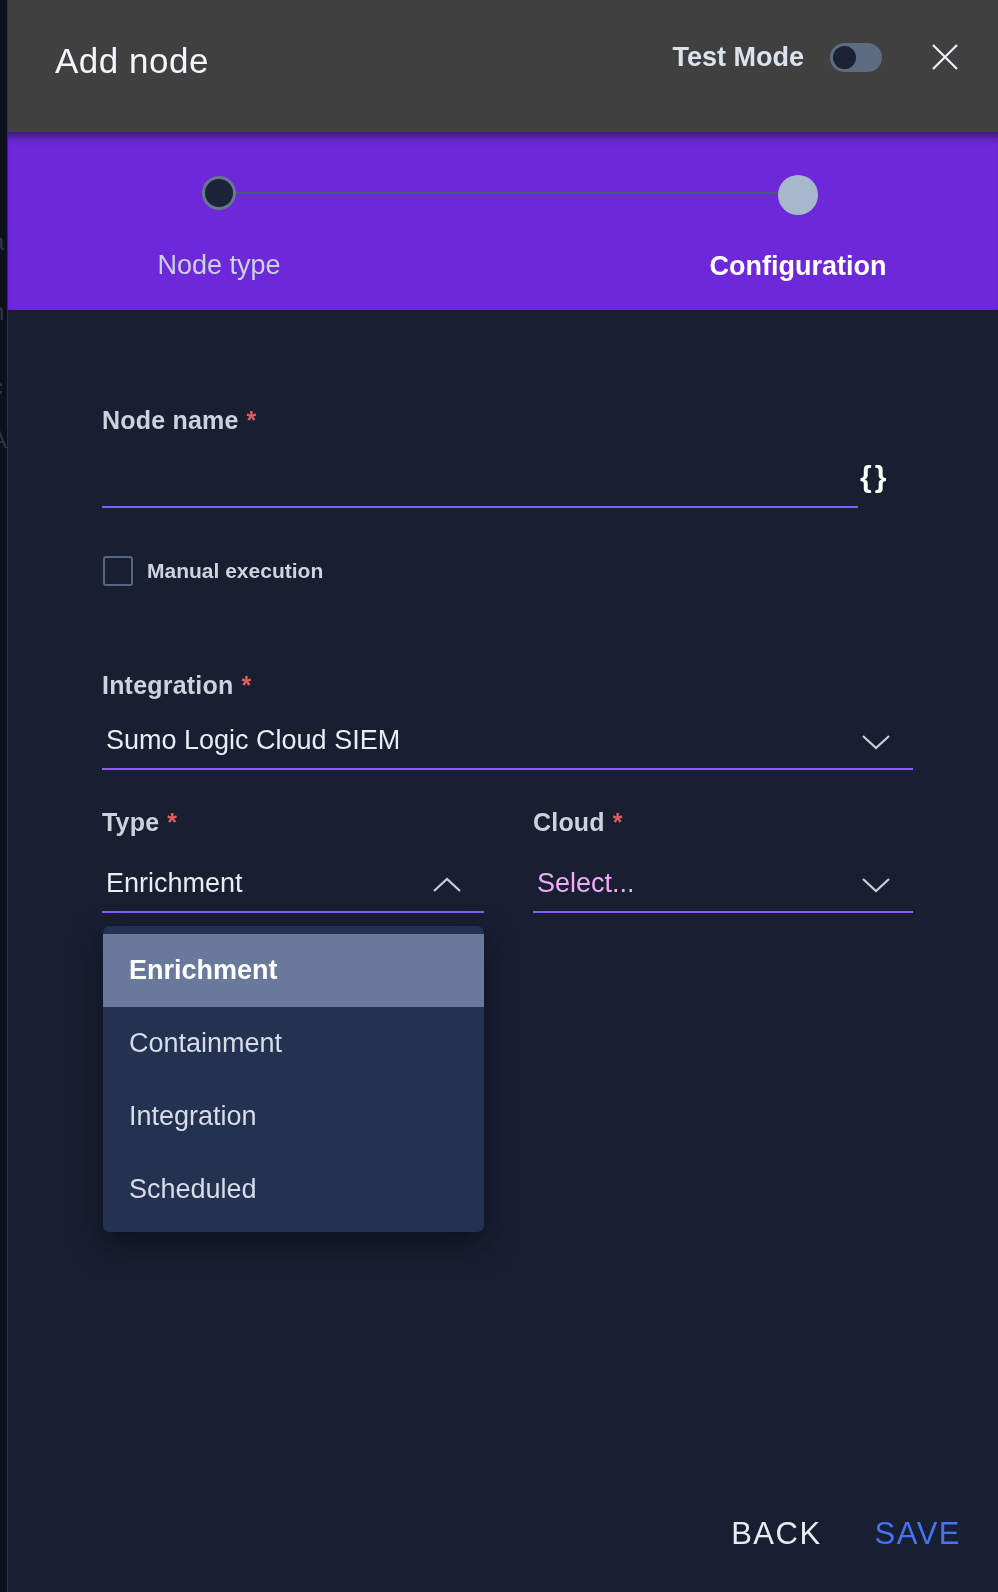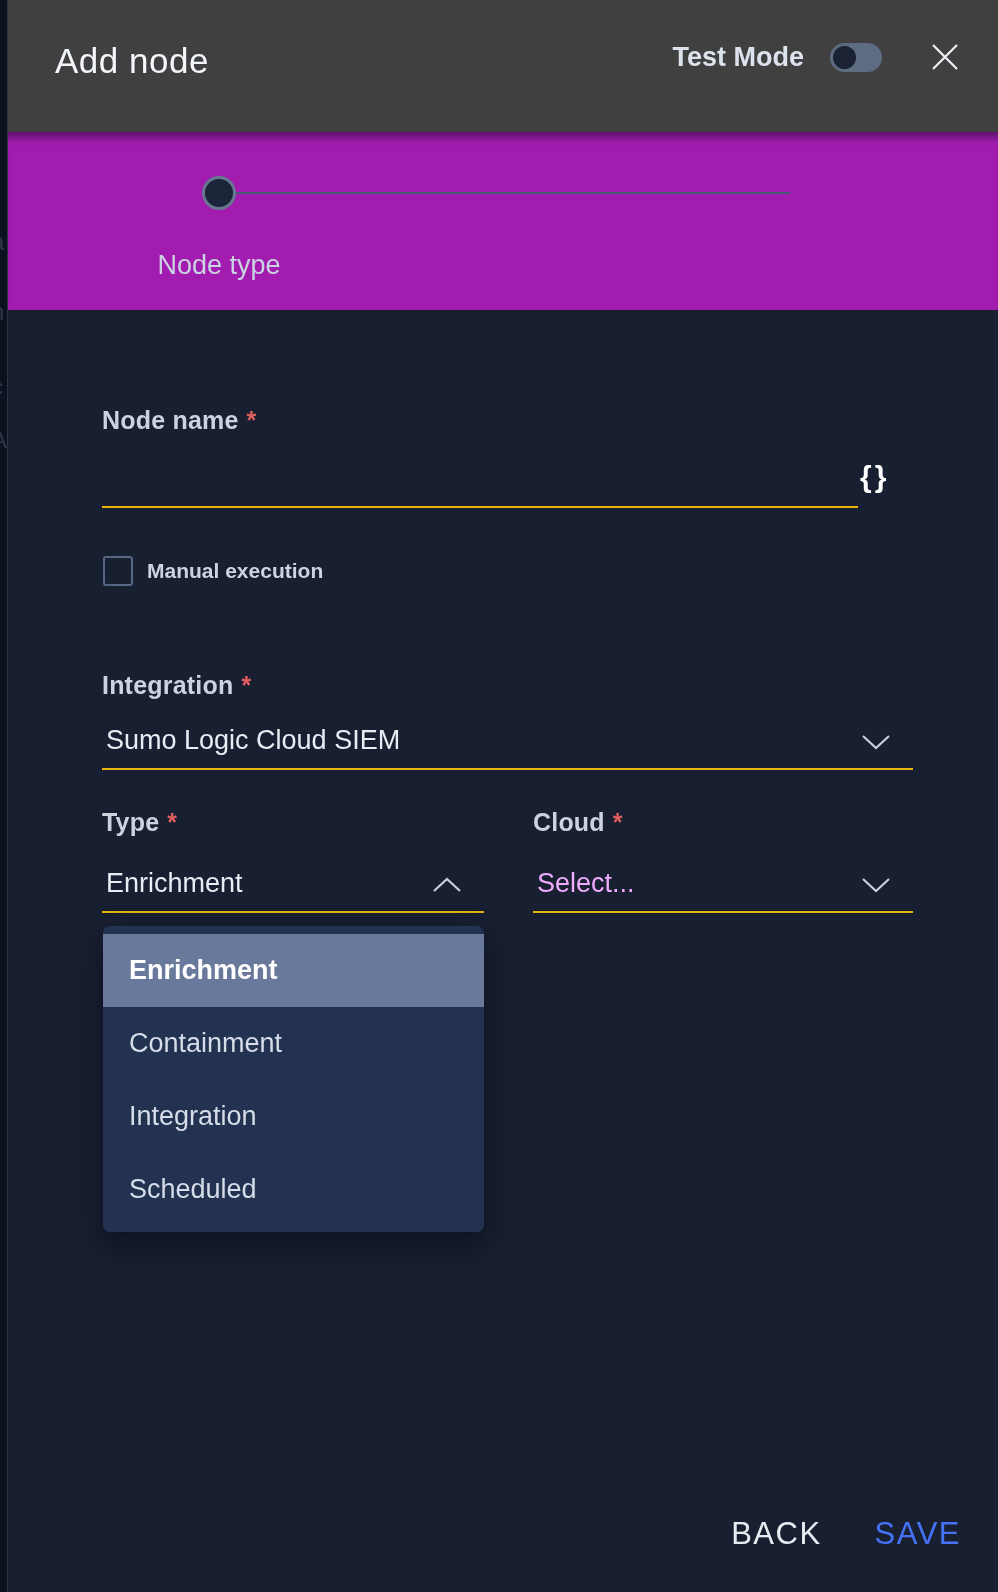--- a/index.html
+++ b/index.html
@@ -67,21 +67,21 @@
   }
   .close-btn {
     width: 30px; height: 30px;
     display: flex; align-items: center; justify-content: center;
     cursor: pointer;
   }
 
   
   .stepper {
     position: absolute; left: 0; top: 132px; width: 100%; height: 178px;
-    background: #a21caf;
+    background: #6d28d9;
     box-shadow: inset 0 12px 10px -8px rgba(5, 9, 18, .55);
   }
   .step-line {
     position: absolute; top: 60px; left: 222px; width: 560px; height: 2px;
     background: #4a5a76;
   }
   .step { position: absolute; width: 240px; text-align: center; }
   .step-1 { left: 91px; top: 0; }
   .step-2 { left: 670px; top: 0; }
   .step-dot {
@@ -105,21 +105,21 @@
 
   .field-label {
     position: absolute;
     font-size: 25px; font-weight: 600; color: #cbd3df;
     letter-spacing: .2px;
   }
   .req { color: #e25e5e; margin-left: 8px; font-weight: 600; }
 
   .underline-field {
     position: absolute;
-    border-bottom: 2px solid #eab308;
+    border-bottom: 2px solid #8b5cf6;
   }
   .underline-field .value {
     font-size: 27px; color: #e9edf3; font-weight: 400;
     position: absolute; left: 4px; bottom: 12px;
     white-space: nowrap;
   }
   .underline-field .value.placeholder { color: #f0abfc; }
 
   .chevron { position: absolute; }
   .name-input {
@@ -210,20 +210,24 @@
         </div>
       </div>
     </div>
 
     <div class="stepper">
       <div class="step-line"></div>
       <div class="step step-1">
         <div class="step-dot"></div>
         <div class="step-label">Node type</div>
       </div>
+      <div class="step step-2">
+        <div class="step-dot"></div>
+        <div class="step-label">Configuration</div>
+      </div>
     </div>
 
     <div class="form-area">
 
       <div class="field-label" style="left:94px; top:96px;"><span>Node name</span><span class="req">*</span></div>
       <div class="underline-field" style="left:94px; top:152px; width:756px; height:46px;">
         <input class="name-input" type="text" value="" style="">
       </div>
       <div class="braces-icon" style="left:852px; top:150px;">{}</div>
 

